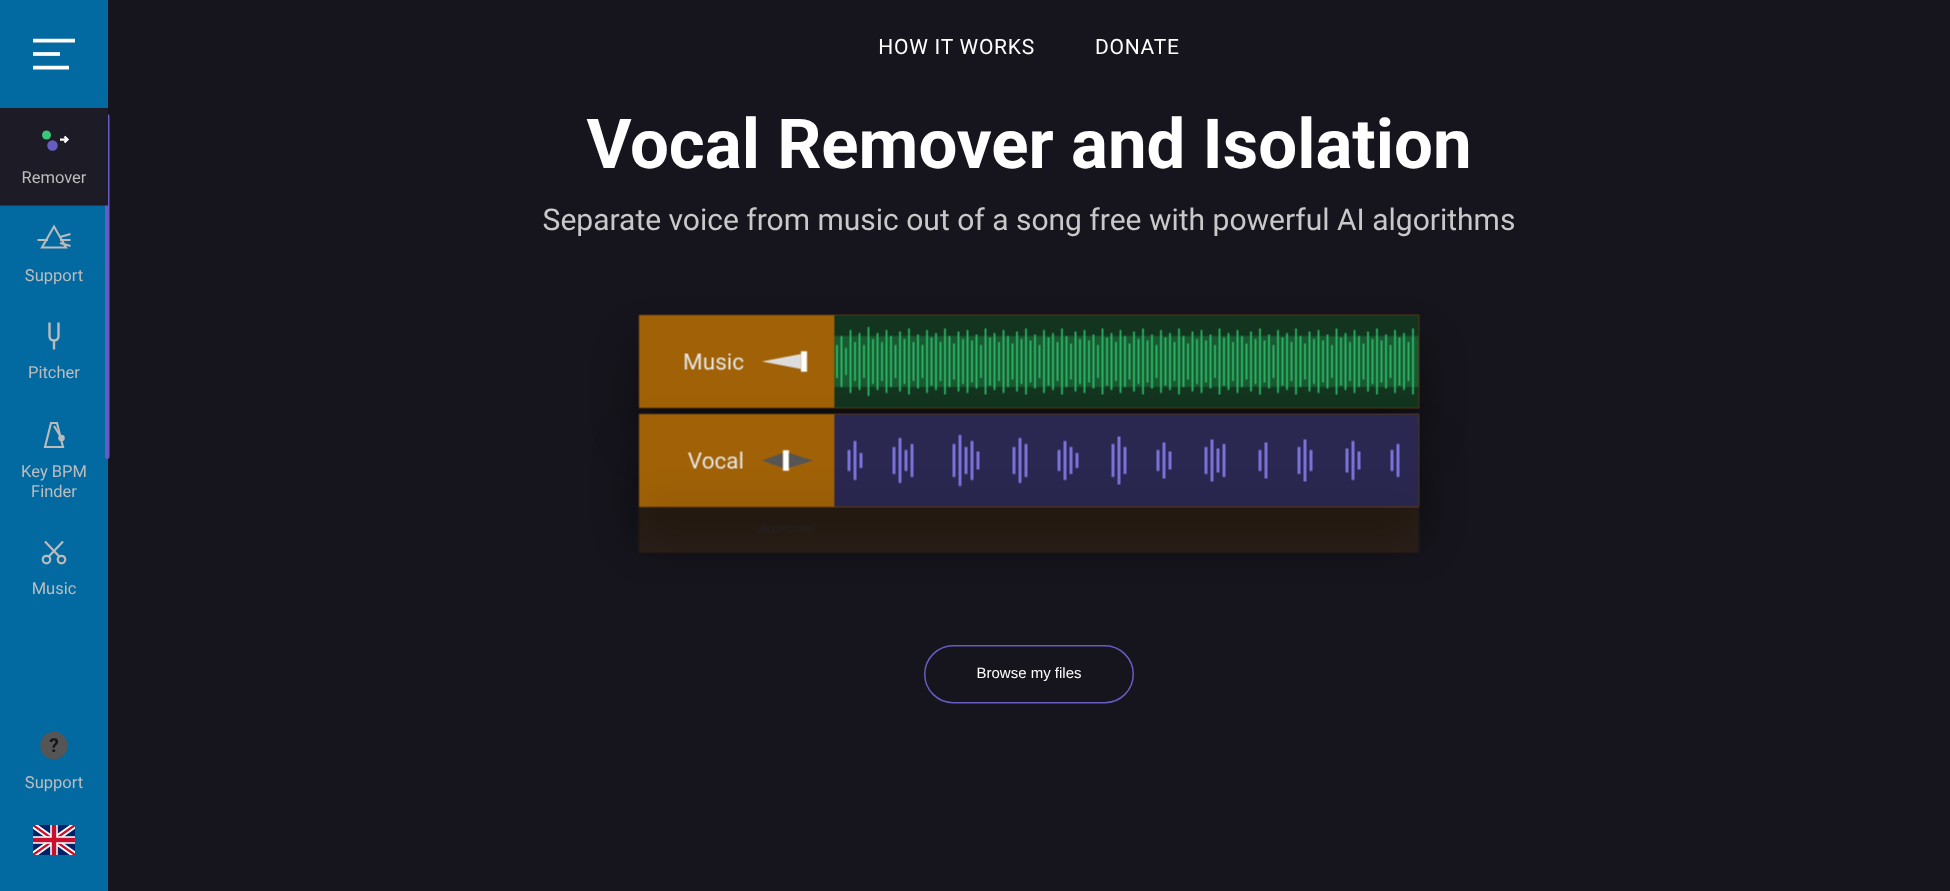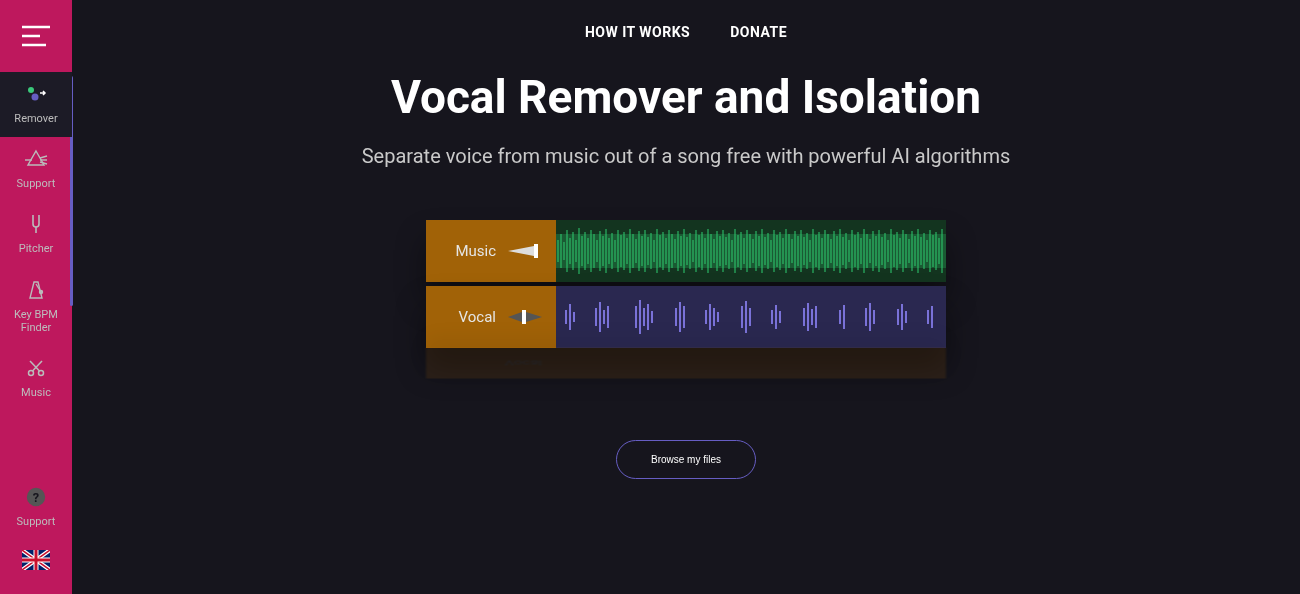--- a/index.html
+++ b/index.html
@@ -7,21 +7,21 @@
   background: #16151d;
   color: #fff;
   font-family: -apple-system, BlinkMacSystemFont, "Segoe UI", Roboto, sans-serif;
   width: 1300px;
   height: 594px;
   overflow: hidden;
   display: flex;
 }
 .sidebar {
   width: 72px;
-  background: #be185d;
+  background: #0369a1;
   display: flex;
   flex-direction: column;
   align-items: center;
   position: relative;
 }
 .menu-toggle {
   width: 72px;
   height: 72px;
   display: flex;
   align-items: center;
@@ -85,30 +85,30 @@
   align-items: center;
   padding-top: 24px;
 }
 .top-nav {
   display: flex;
   gap: 40px;
   margin-bottom: 30px;
 }
 .top-nav a {
   color: #fff;
-  font-weight: 700;
+  font-weight: 400;
   font-size: 14px;
   letter-spacing: 0.5px;
   text-decoration: none;
   cursor: pointer;
 }
 .title {
   font-size: 46px;
   font-weight: 700;
-  margin-bottom: 20px;
+  margin-bottom: 10px;
 }
 .subtitle {
   font-size: 20px;
   color: #c9c9c9;
   margin-bottom: 52px;
 }
 .waveform-box {
   width: 520px;
   height: 170px;
   position: relative;

